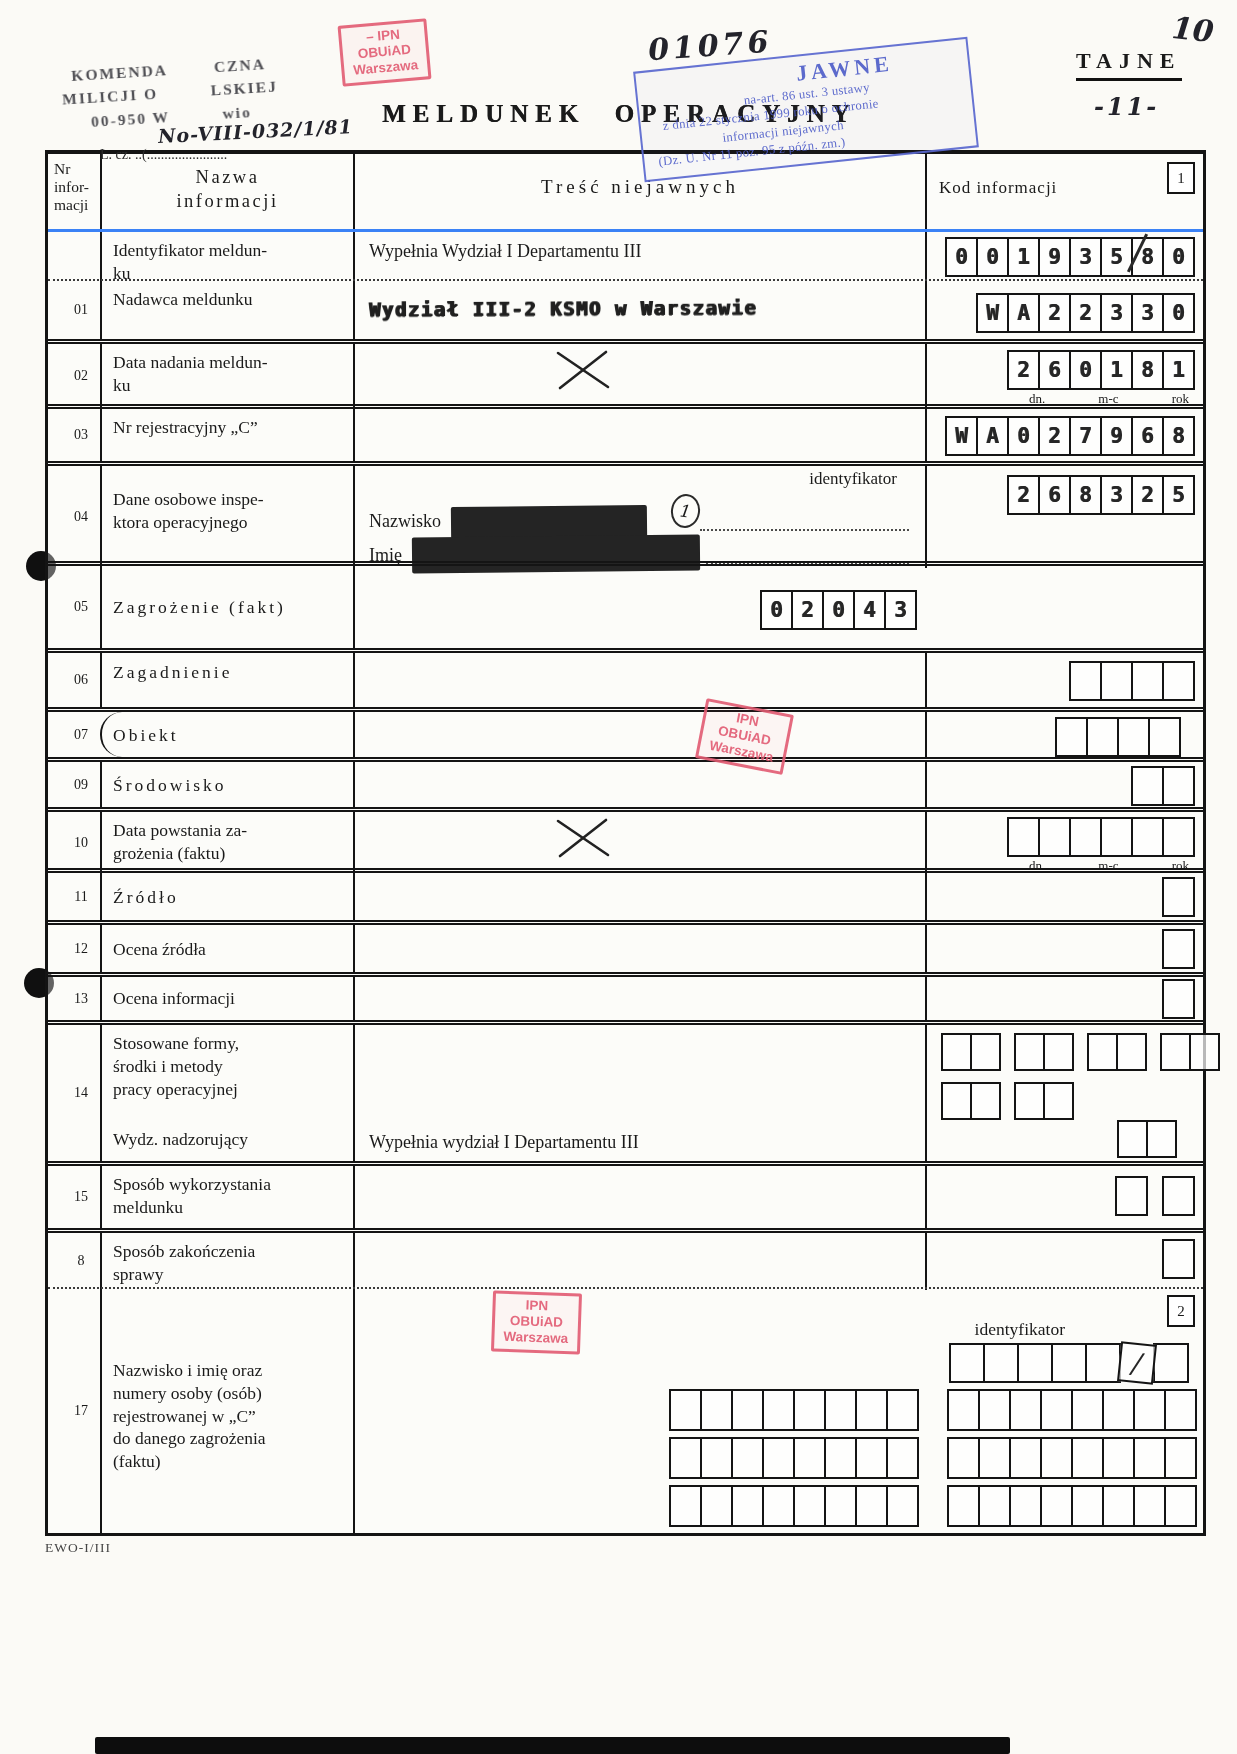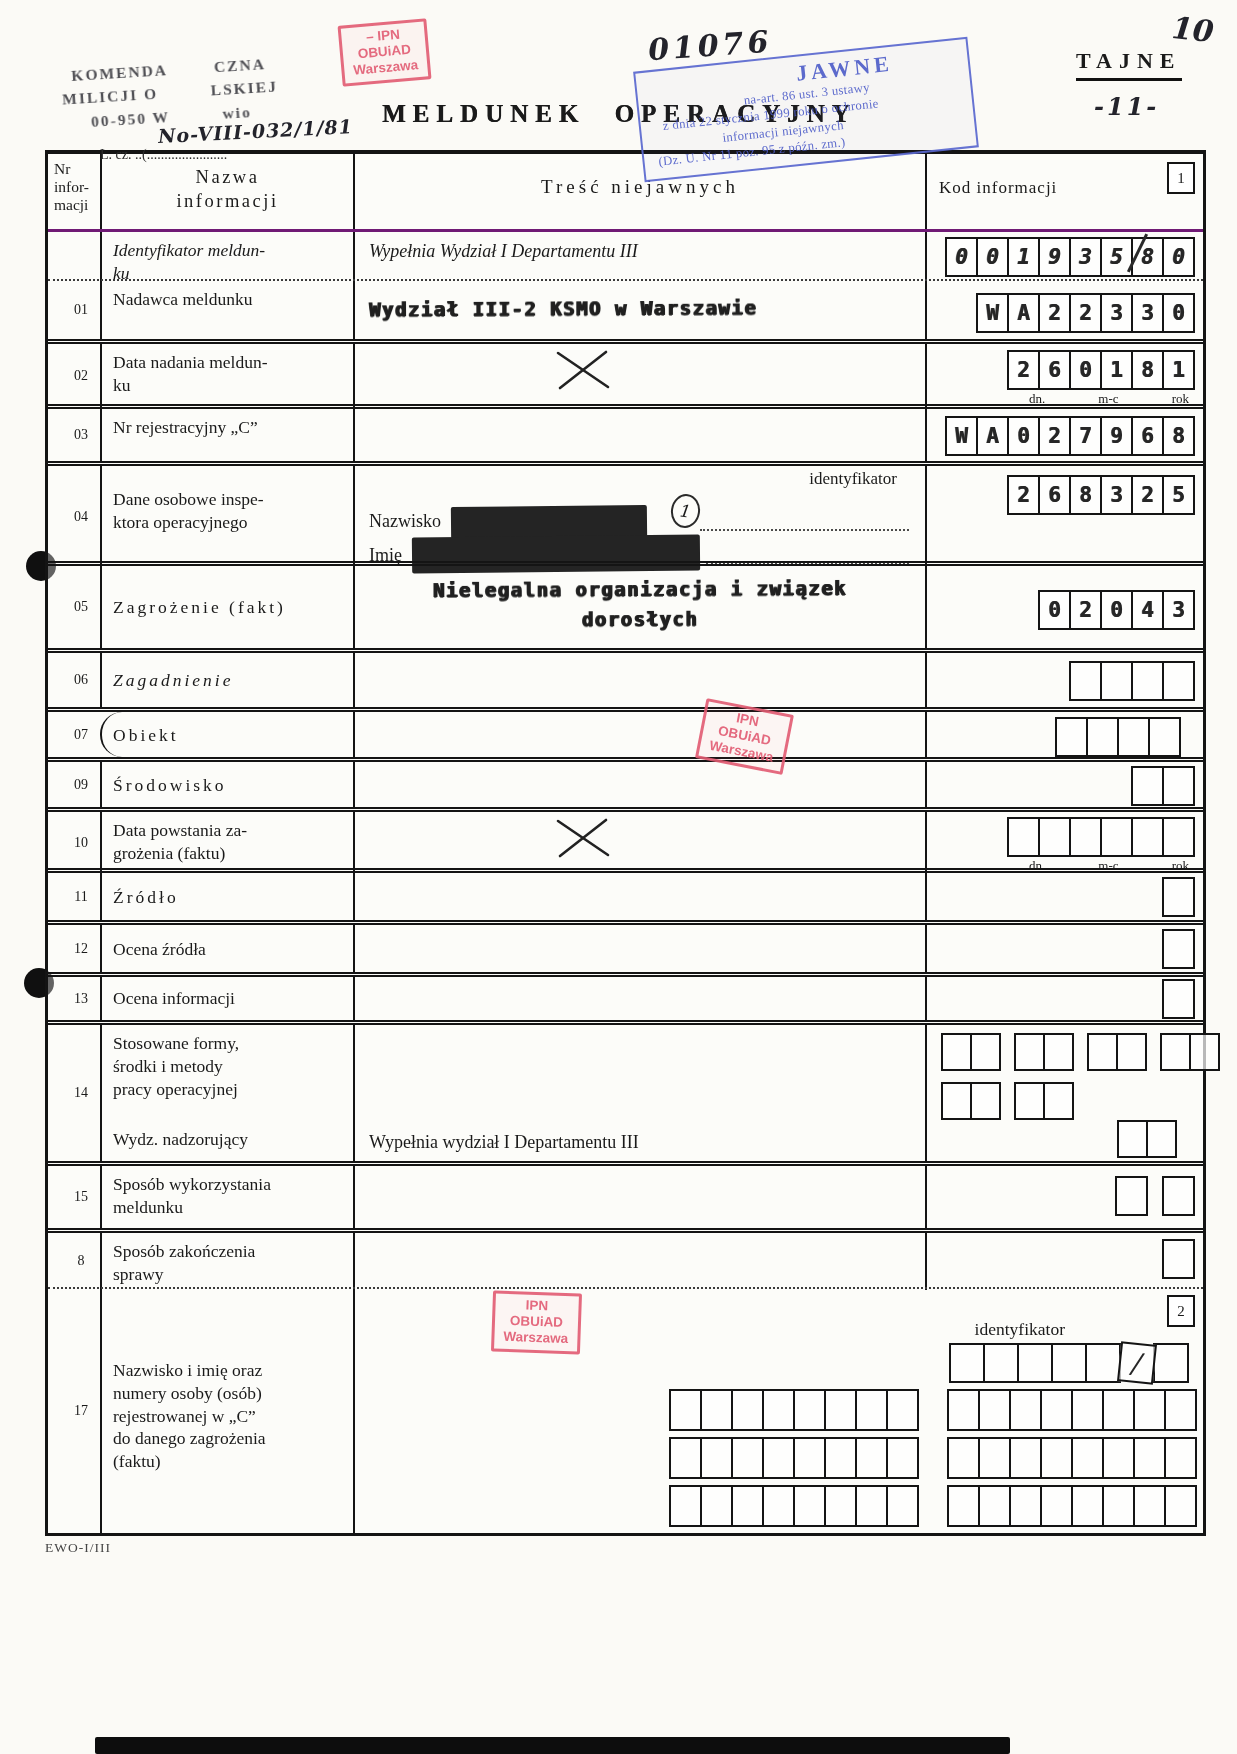--- a/index.html
+++ b/index.html
@@ -42,21 +42,21 @@
 
   
   .formtable{position:absolute;left:45px;top:150px;width:1155px;border:3px solid #141414;
              border-top-width:4px;background:rgba(255,255,255,.35);}
   .row{display:grid;grid-template-columns:52px 253px 572px 278px;position:relative;
        border-top:5px double #141414;}
   .row>div{box-sizing:border-box;position:relative;}
   .row .bl{border-left:2.5px solid #141414;}
   .head{border-top:none;}
   .dot-top{border-top:2px dotted #3a3a3a;}
-  .thin-top{border-top:3px solid #701a75;font-style:italic;}
+  .thin-top{border-top:3px solid #3b82f6;}
 
   .cnum{display:flex;align-items:center;justify-content:center;font-size:14px;margin-left:14px;}
   .cname{padding:7px 4px 4px 11px;font-size:17.5px;line-height:1.3;}
   .sp{letter-spacing:3px;}
   .ccont{font-size:18px;}
   .plain-content{padding:9px 0 0 14px;}
 
   
   .h1txt{font-size:15.5px;padding:6px 2px 2px 6px;line-height:1.15;}
   .h2txt{text-align:center;padding-top:11px;font-size:18.5px;letter-spacing:2.5px;line-height:1.3;}
@@ -293,38 +293,34 @@
           <span class="cell">3</span>
           <span class="cell">2</span>
           <span class="cell">5</span>
         </div>
       </div>
   </div>
 
   <div class="row h-r5">
     <div class="cnum">05</div>
     <div class="bl cname sp" style="padding-top:30px;">Zagrożenie (fakt)</div>
-    <div class="bl ccont">
-      <div class="typed t-center" style="margin-top:12px;">Nielegalna organizacja i związek</div>
-      <div class="typed t-center" style="margin-top:8px;">dorosłych</div>
-    </div>
     <div class="bl">
         <div class="cells" style="margin-top:24px;">
           <span class="cell">0</span>
           <span class="cell">2</span>
           <span class="cell">0</span>
           <span class="cell">4</span>
           <span class="cell">3</span>
         </div>
       </div>
   </div>
 
   <div class="row h-r6">
     <div class="cnum">06</div>
-    <div class="bl cname sp" style="padding-top:16px;font-style:italic;">Zagadnienie</div>
+    <div class="bl cname sp" style="padding-top:8px;">Zagadnienie</div>
     <div class="bl ccont"></div>
     <div class="bl">
         <div class="cells" style="margin-top:8px;">
           <span class="cell"></span>
           <span class="cell"></span>
           <span class="cell"></span>
           <span class="cell"></span>
         </div>
       </div>
   </div>

